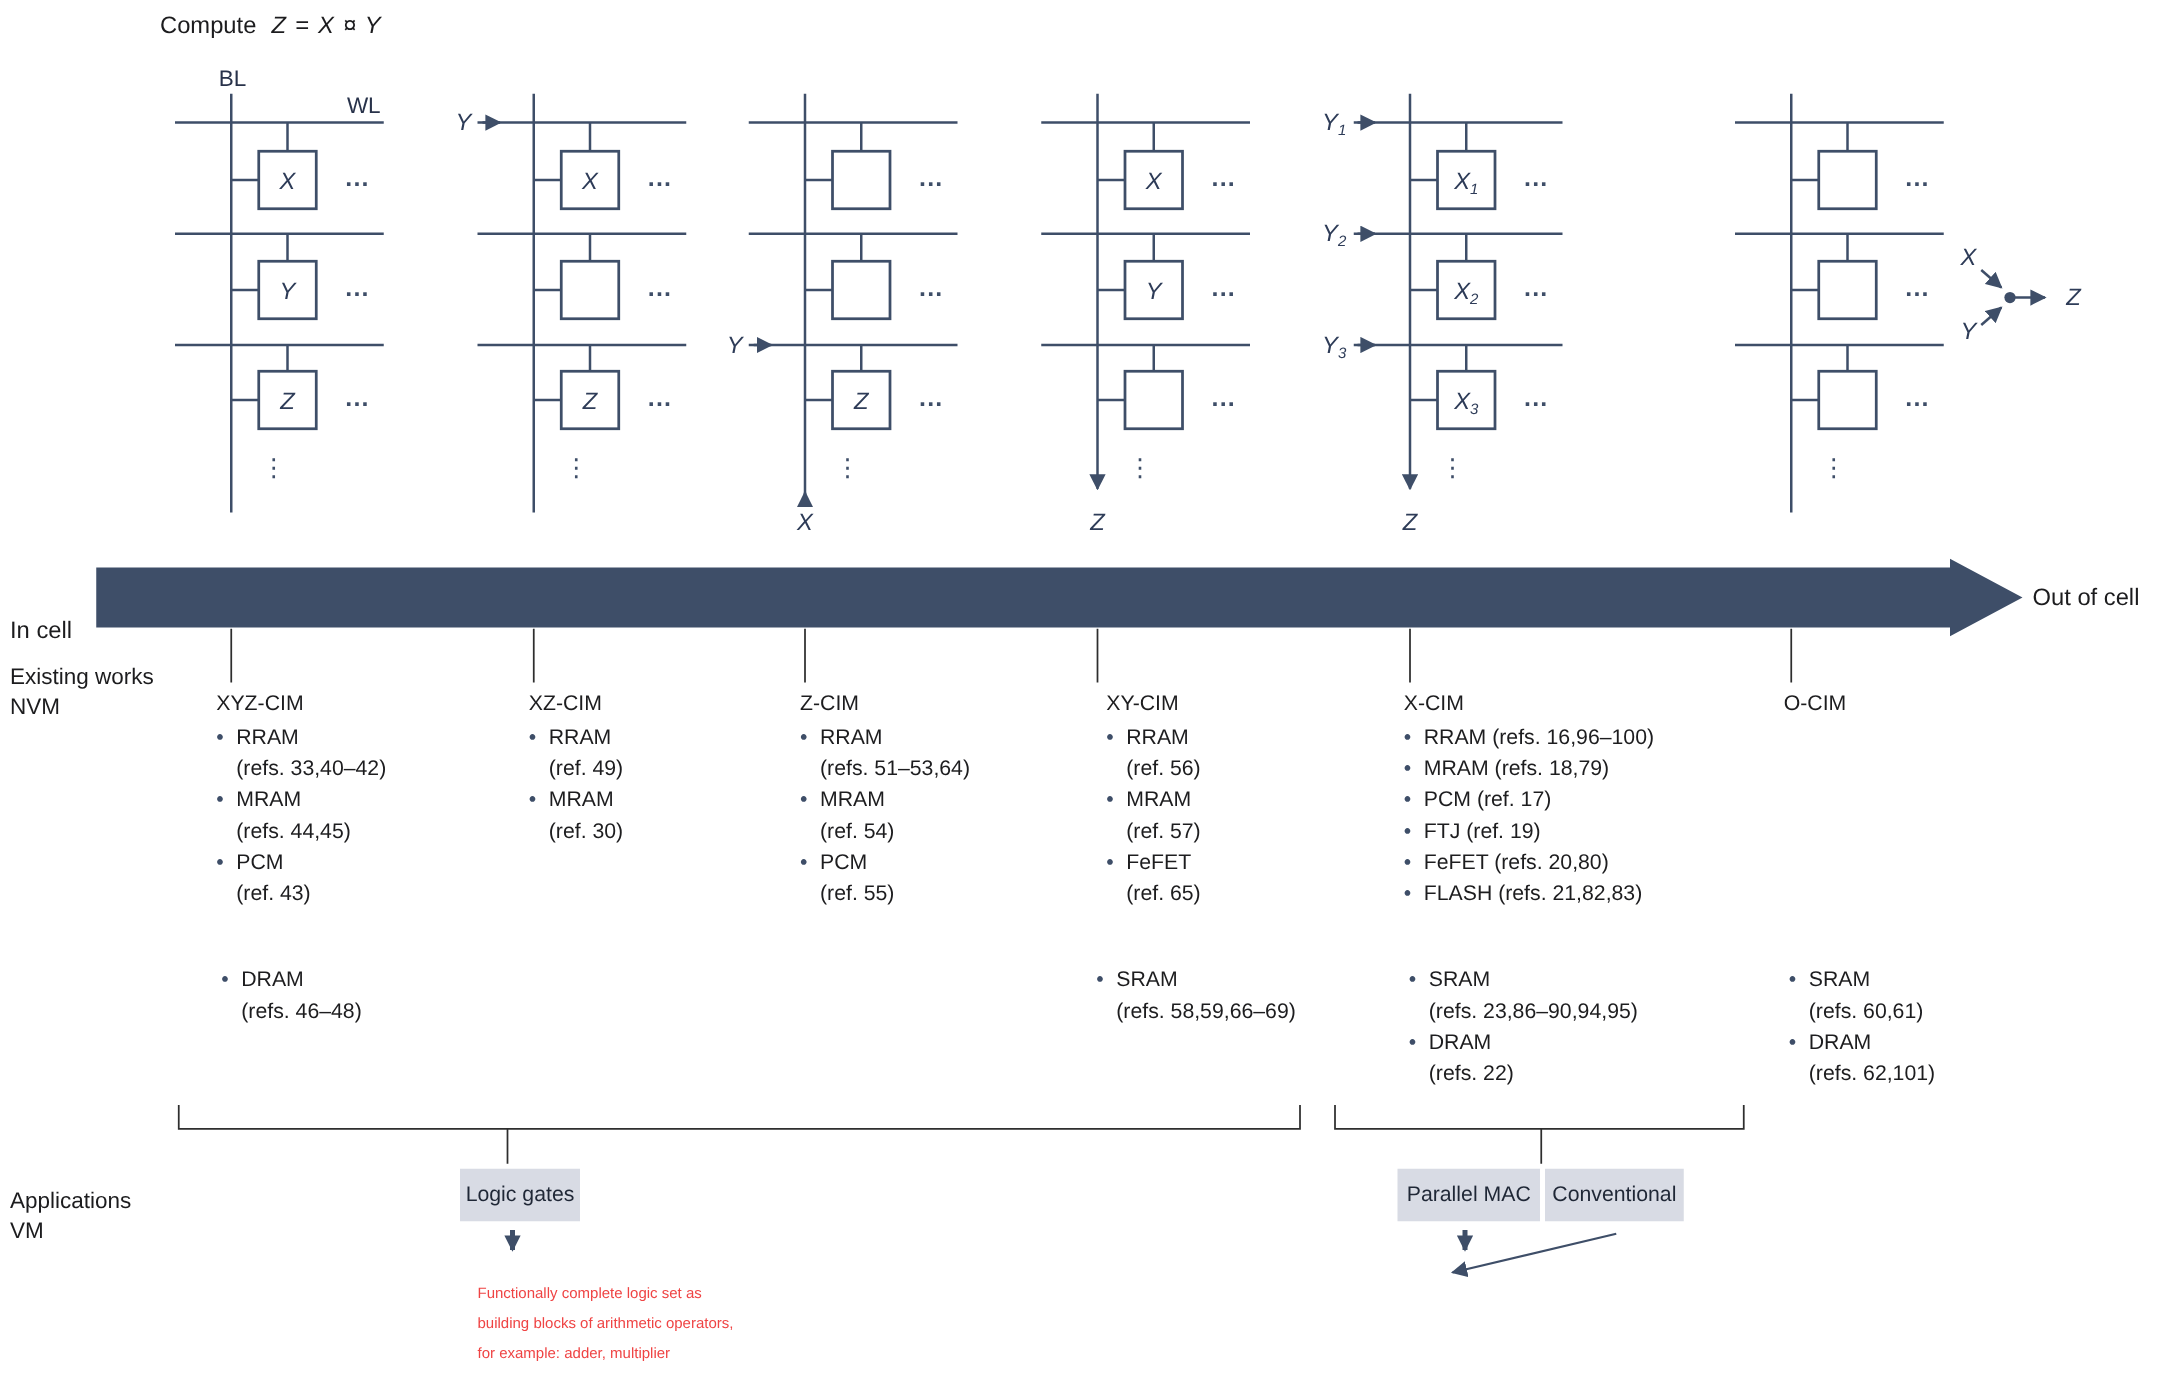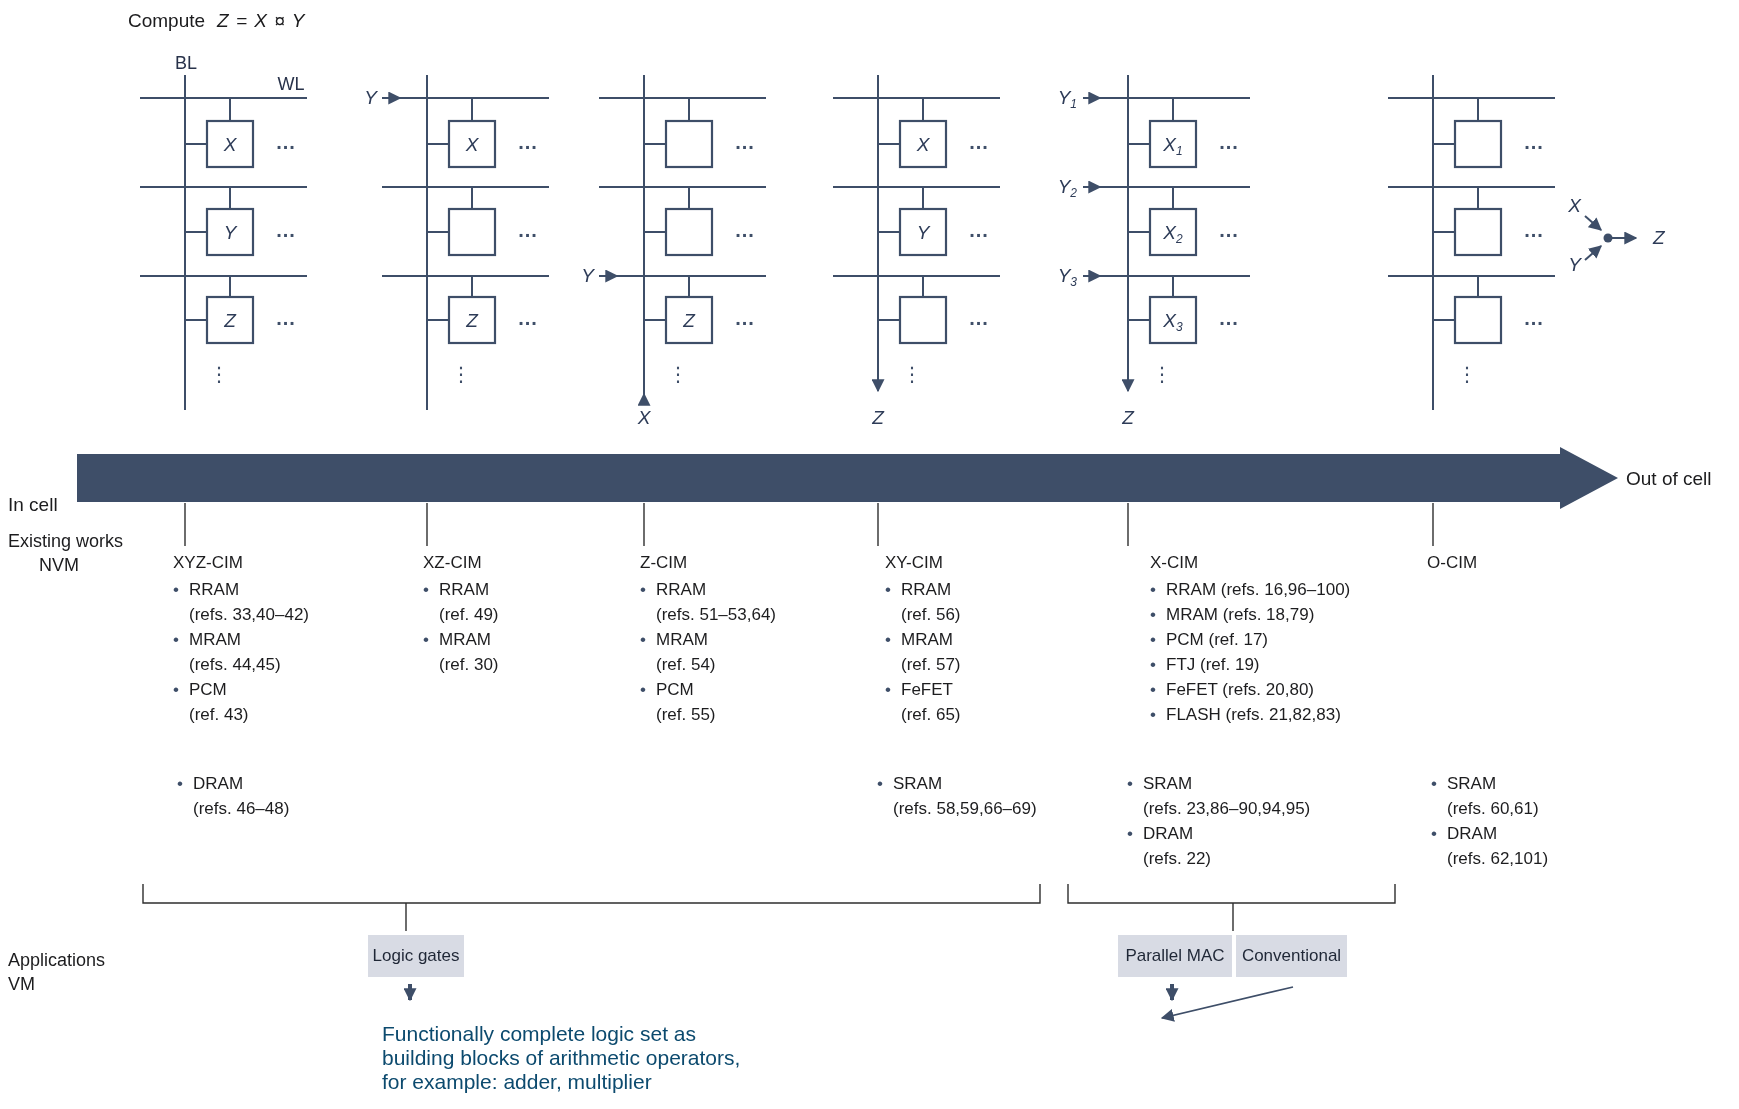--- a/index.html
+++ b/index.html
@@ -24,21 +24,21 @@
   .title .formula{font-style:italic;margin-left:12px;letter-spacing:1px;}
   .side{font-size:19px;line-height:24px;}
   .seclabel{font-size:18px;line-height:24px;}
   .list{position:absolute;font-size:17px;line-height:25px;white-space:nowrap;color:#1d1d1f;}
   .list-title{margin-bottom:2px;}
   .item{display:flex;}
   .bullet{color:#3e4e68;width:16px;flex:none;}
   .ref:empty{display:none;}
   .appbox{position:absolute;top:935px;height:42px;background:#d8dbe4;color:#1f2736;
           font-size:17px;display:flex;align-items:center;justify-content:center;}
-  .desc{position:absolute;font-size:21px;line-height:24px;color:#0c4a6e;}
+  .desc{position:absolute;font-size:12px;line-height:24px;color:#ef4444;}
 </style>
 </head>
 <body>
 
 <div id="canvas">
 
 <svg id="wires" width="1739" height="1109" viewBox="0 0 1739 1109">
   <defs>
     <marker id="arr" viewBox="0 0 10 10" refX="9" refY="5" markerWidth="13" markerHeight="13" markerUnits="userSpaceOnUse" orient="auto">
           <path d="M0,0 L10,5 L0,10 z" fill="#3e4e68"></path>
@@ -222,21 +222,21 @@
 </svg>
 
 <div class="txt title" style="left:128px;top:10px;">
   <span>Compute</span><span class="formula">Z = X ¤ Y</span>
 </div>
 
 <div class="txt side" style="left:8px;top:493px;">In cell</div>
 <div class="txt side" style="left:1626px;top:467px;">Out of cell</div>
 
 <div class="txt seclabel" style="left:8px;top:529px;">Existing works</div>
-<div class="txt seclabel" style="left:8px;top:553px;margin-left:31px;">NVM</div>
+<div class="txt seclabel" style="left:8px;top:553px;">NVM</div>
 <div class="txt seclabel" style="left:8px;top:948px;">Applications</div>
 <div class="txt seclabel" style="left:8px;top:972px;">VM</div>
 
 <div class="list" style="left:173px;top:550px;">
   <div class="list-title">XYZ-CIM</div>
   <div class="item">
         <span class="bullet">•</span>
         <div>
           <div>RRAM</div>
           <div class="ref">(refs. 33,40–42)</div>
@@ -319,21 +319,21 @@
       </div>
   <div class="item">
         <span class="bullet">•</span>
         <div>
           <div>FeFET</div>
           <div class="ref">(ref. 65)</div>
         </div>
       </div>
 </div>
 
-<div class="list" style="left:1123px;top:550px;margin-left:27px;">
+<div class="list" style="left:1123px;top:550px;">
   <div class="list-title">X-CIM</div>
   <div class="item">
         <span class="bullet">•</span>
         <div>
           <div>RRAM (refs. 16,96–100)</div>
         </div>
       </div>
   <div class="item">
         <span class="bullet">•</span>
         <div>

